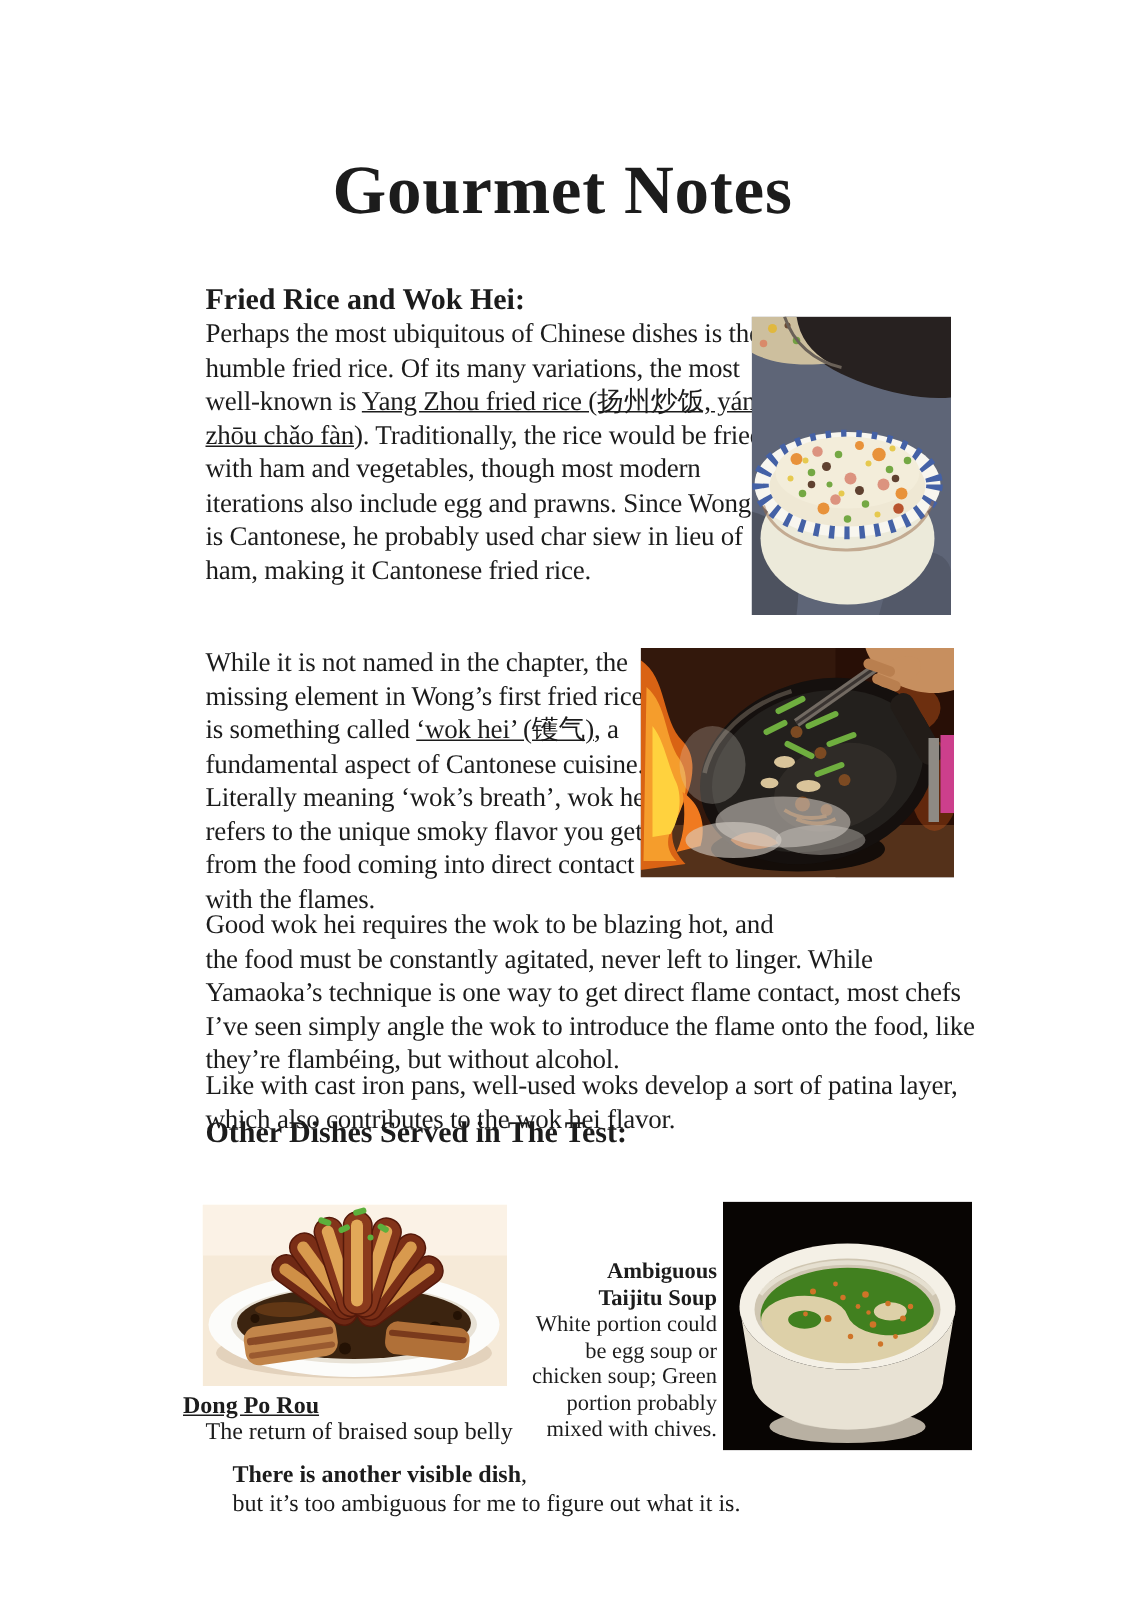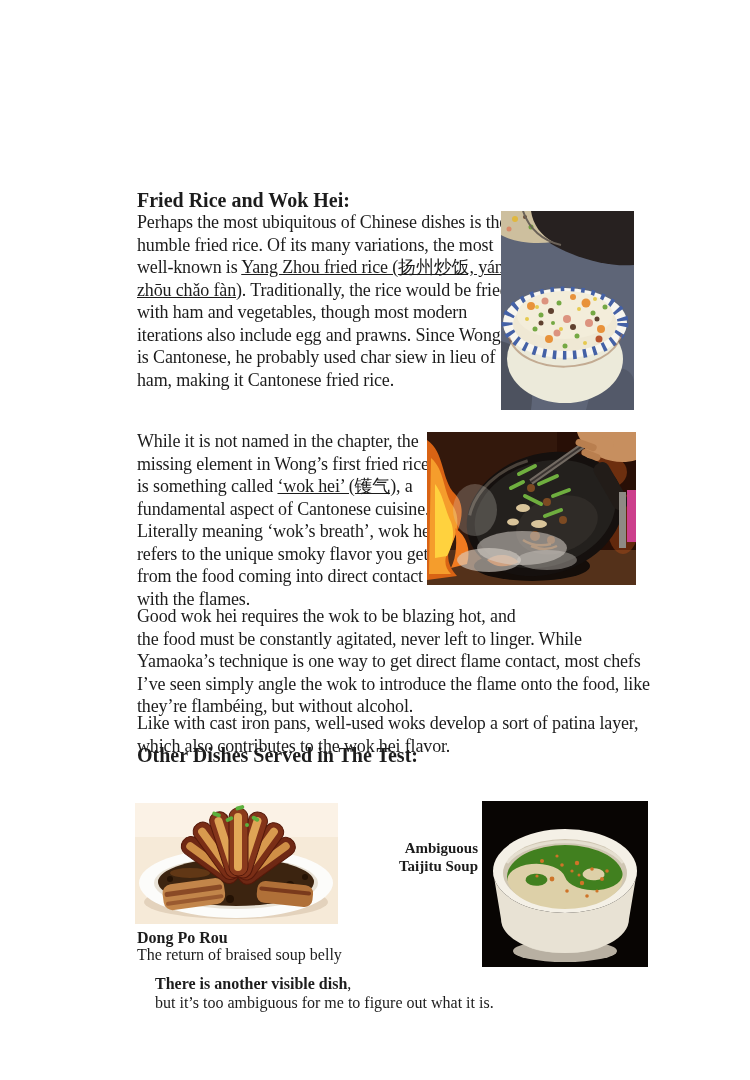--- a/index.html
+++ b/index.html
@@ -26,35 +26,36 @@
   .para1{top:211px;width:376px;}
   .para2{top:430px;width:306px;}
   .para3{top:605px;width:516px;white-space:pre-line;}
   .para4{top:712px;width:516px;}
   .doc-link{color:inherit;text-decoration:underline;cursor:pointer;}
   figure.photo{position:absolute;margin:0;overflow:hidden;line-height:0;}
   .img1{left:501px;top:211px;width:133px;height:199px;}
   .img2{left:427px;top:432px;width:209px;height:153px;}
   .img3{left:135px;top:803px;width:203px;height:121px;}
   .img4{left:482px;top:801px;width:166px;height:166px;}
-  .dish-title{position:absolute;left:137px;top:929px;font-size:16px;font-weight:bold;margin:0;}
+  .dish-title{position:absolute;left:122px;top:929px;font-size:16px;font-weight:bold;margin:0;text-decoration:underline;}
   .dish-desc{position:absolute;left:137px;top:946px;font-size:16px;margin:0;}
   .soup-block{
     position:absolute;left:348px;top:840px;width:130px;
     text-align:right;font-size:15px;line-height:17.5px;margin:0;
   }
   .soup-title{font-weight:bold;white-space:pre-line;}
   .another{position:absolute;left:155px;top:974px;font-size:16px;line-height:19px;margin:0;}
   .another .bold{font-weight:bold;}
 </style>
 </head>
 <body>
 
 <div class="page">
 
+  <h1 class="title">Gourmet Notes</h1>
 
   <h2 class="h2 h2a">Fried Rice and Wok Hei:</h2>
 
   <p class="body para1"><span>Perhaps the most ubiquitous of Chinese dishes is the humble fried rice. Of its many variations, the most well-known is </span><a class="doc-link">Yang Zhou fried rice (扬州炒饭, yáng zhōu chǎo fàn)</a><span>. Traditionally, the rice would be fried with ham and vegetables, though most modern iterations also include egg and prawns. Since Wong is Cantonese, he probably used char siew in lieu of ham, making it Cantonese fried rice.</span></p>
 
   <figure class="photo img1">
     <svg width="133" height="199" viewBox="0 0 133 199">
       <rect width="133" height="199" fill="#5e6577"></rect>
       <path d="M0,130 C20,135 36,152 30,199 L0,199 Z" fill="#4d525f"></path>
       <path d="M95,162 C115,152 133,157 133,172 L133,199 L85,199 Z" fill="#535969"></path>
@@ -238,20 +239,21 @@
       </g>
     </svg>
   </figure>
 
   <p class="dish-title">Dong Po Rou</p>
   <p class="dish-desc">The return of braised soup belly</p>
 
   <div class="soup-block">
     <div class="soup-title">Ambiguous
 Taijitu Soup</div>
+    <div class="soup-desc">White portion could be egg soup or chicken soup; Green portion probably mixed with chives.</div>
   </div>
 
   <figure class="photo img4">
     <svg width="166" height="166" viewBox="0 0 166 166">
       <rect width="166" height="166" fill="#080503"></rect>
       <ellipse cx="83" cy="150" rx="52" ry="11" fill="#b8b0a2"></ellipse>
       <ellipse cx="83" cy="142" rx="40" ry="10" fill="#d8d2c4"></ellipse>
       <path d="M11,70 A72,42 0 0 0 155,70 L147,118 A64,34 0 0 1 19,118 Z" fill="#e8e2d4"></path>
       <ellipse cx="83" cy="70" rx="72" ry="42" fill="#f4f0e6"></ellipse>
       <ellipse cx="83" cy="72" rx="62" ry="34" fill="#cfc6b2"></ellipse>

